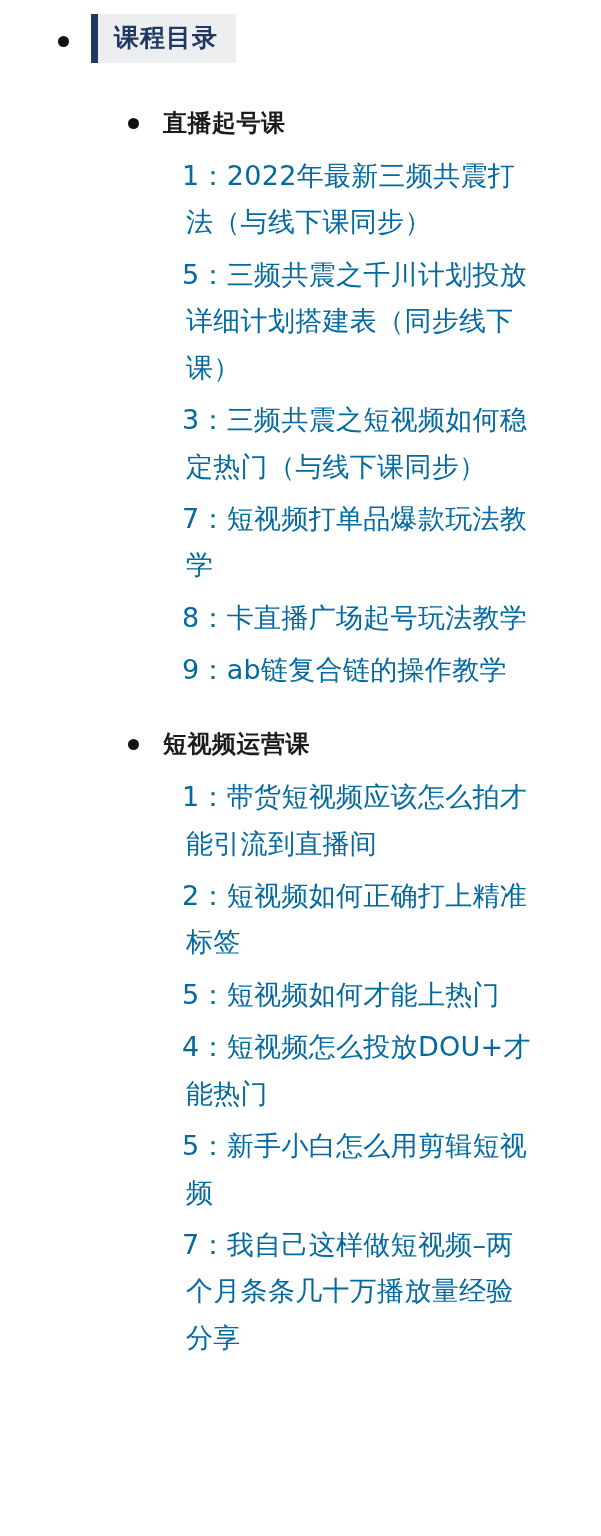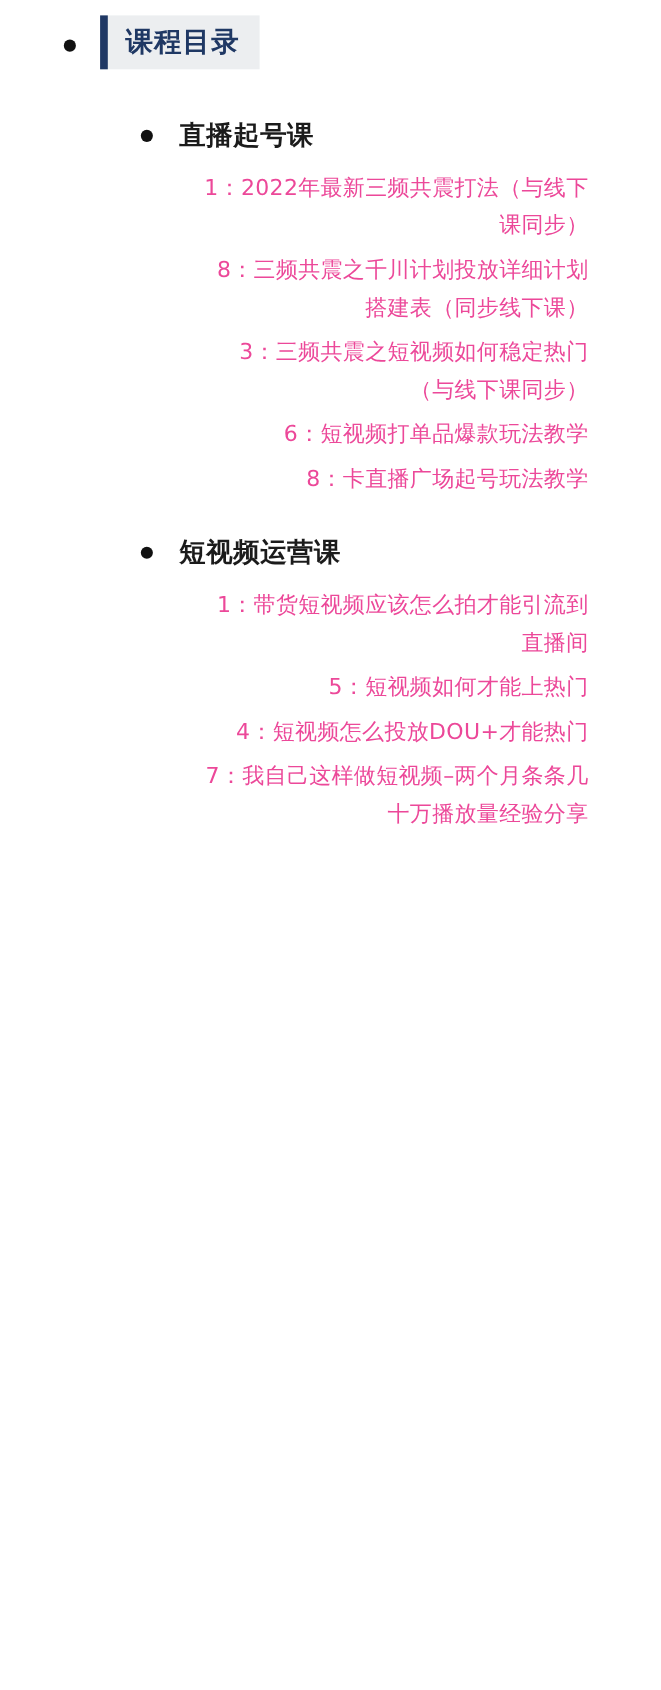--- a/index.html
+++ b/index.html
@@ -48,21 +48,20 @@
     font-size: 25px;
     font-weight: bold;
     color: #1f3864;
     letter-spacing: 1px;
     line-height: 1.1;
   }
 
   
   .section {
     margin-top: 44px;
-    text-align: right;
   }
   .section + .section {
     margin-top: 34px;
   }
   .section-head {
     display: flex;
     align-items: flex-start;
     margin-left: 110px;
   }
   .section-head .sec-bullet {
@@ -80,23 +79,23 @@
     color: #1b1b1b;
     line-height: 1.35;
     letter-spacing: 0.5px;
   }
   .lesson-list {
     margin: 14px 0 0 0;
     padding: 0;
     list-style: none;
   }
   .lesson {
-    font-size: 20px;
+    font-size: 27px;
     line-height: 1.72;
-    color: #ec4899;
+    color: #0369a1;
     margin: 0 0 6px 0;
     padding-left: 168px;
     padding-right: 48px;
     text-indent: -4px;
     letter-spacing: 0.3px;
     word-break: break-all;
   }
 </style>
 </head>
 <body>
@@ -110,33 +109,36 @@
     </span>
   </div>
 
   <div class="section">
     <div class="section-head">
       <span class="sec-bullet"></span>
       <span class="section-title">直播起号课</span>
     </div>
     <ul class="lesson-list">
       <li class="lesson">1：2022年最新三频共震打法（与线下课同步）</li>
-      <li class="lesson">8：三频共震之千川计划投放详细计划搭建表（同步线下课）</li>
+      <li class="lesson">5：三频共震之千川计划投放详细计划搭建表（同步线下课）</li>
       <li class="lesson">3：三频共震之短视频如何稳定热门（与线下课同步）</li>
-      <li class="lesson">6：短视频打单品爆款玩法教学</li>
+      <li class="lesson">7：短视频打单品爆款玩法教学</li>
       <li class="lesson">8：卡直播广场起号玩法教学</li>
+      <li class="lesson">9：ab链复合链的操作教学</li>
     </ul>
   </div>
 
   <div class="section">
     <div class="section-head">
       <span class="sec-bullet"></span>
       <span class="section-title">短视频运营课</span>
     </div>
     <ul class="lesson-list">
       <li class="lesson">1：带货短视频应该怎么拍才能引流到直播间</li>
+      <li class="lesson">2：短视频如何正确打上精准标签</li>
       <li class="lesson">5：短视频如何才能上热门</li>
       <li class="lesson">4：短视频怎么投放DOU+才能热门</li>
+      <li class="lesson">5：新手小白怎么用剪辑短视频</li>
       <li class="lesson">7：我自己这样做短视频–两个月条条几十万播放量经验分享</li>
     </ul>
   </div>
 
 </div>
 
 </body></html>

